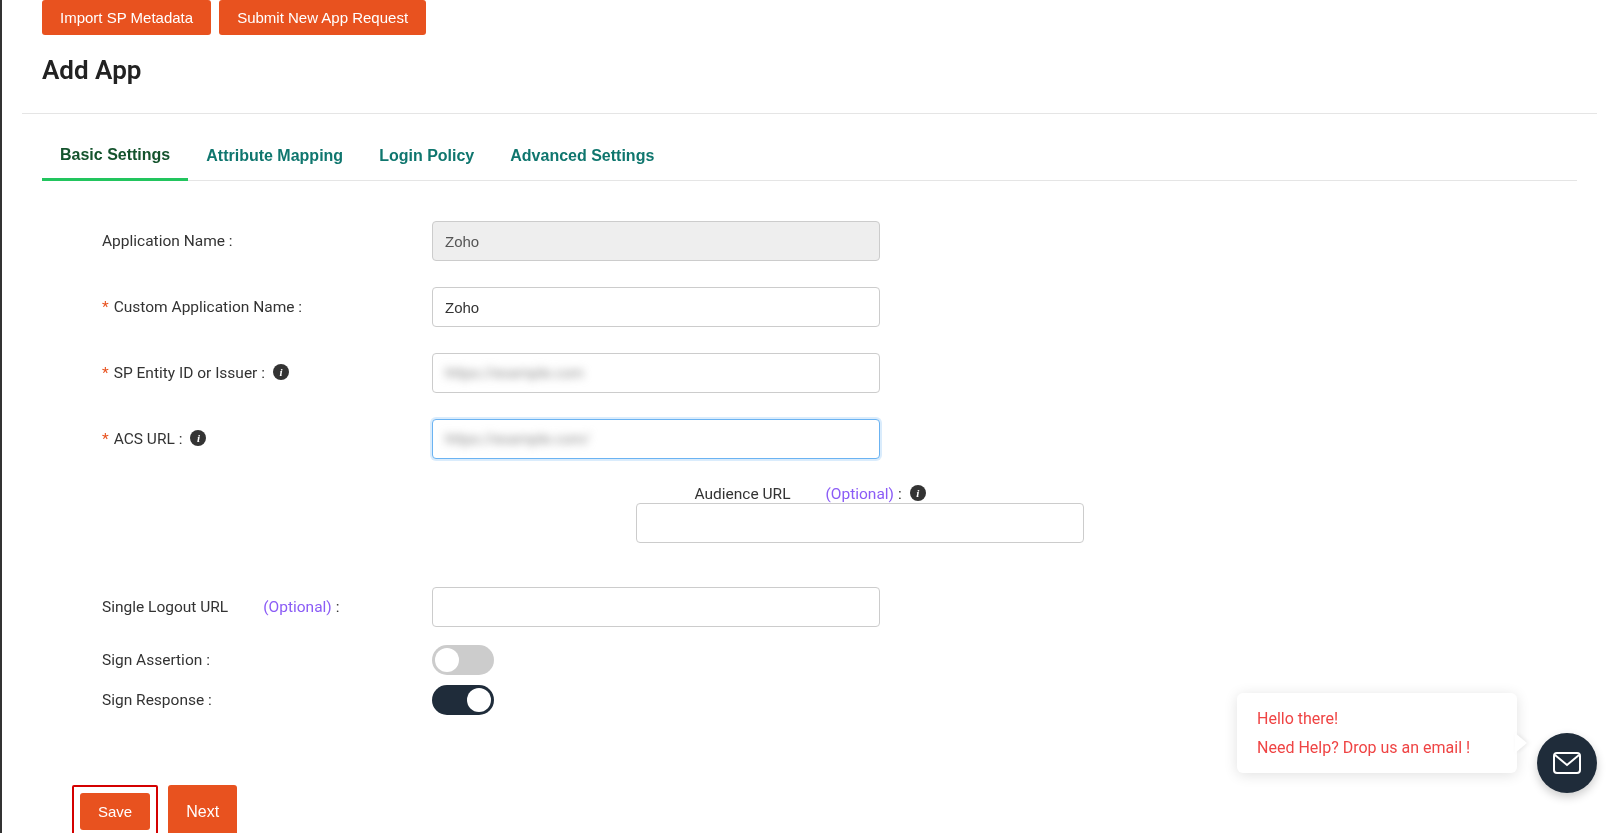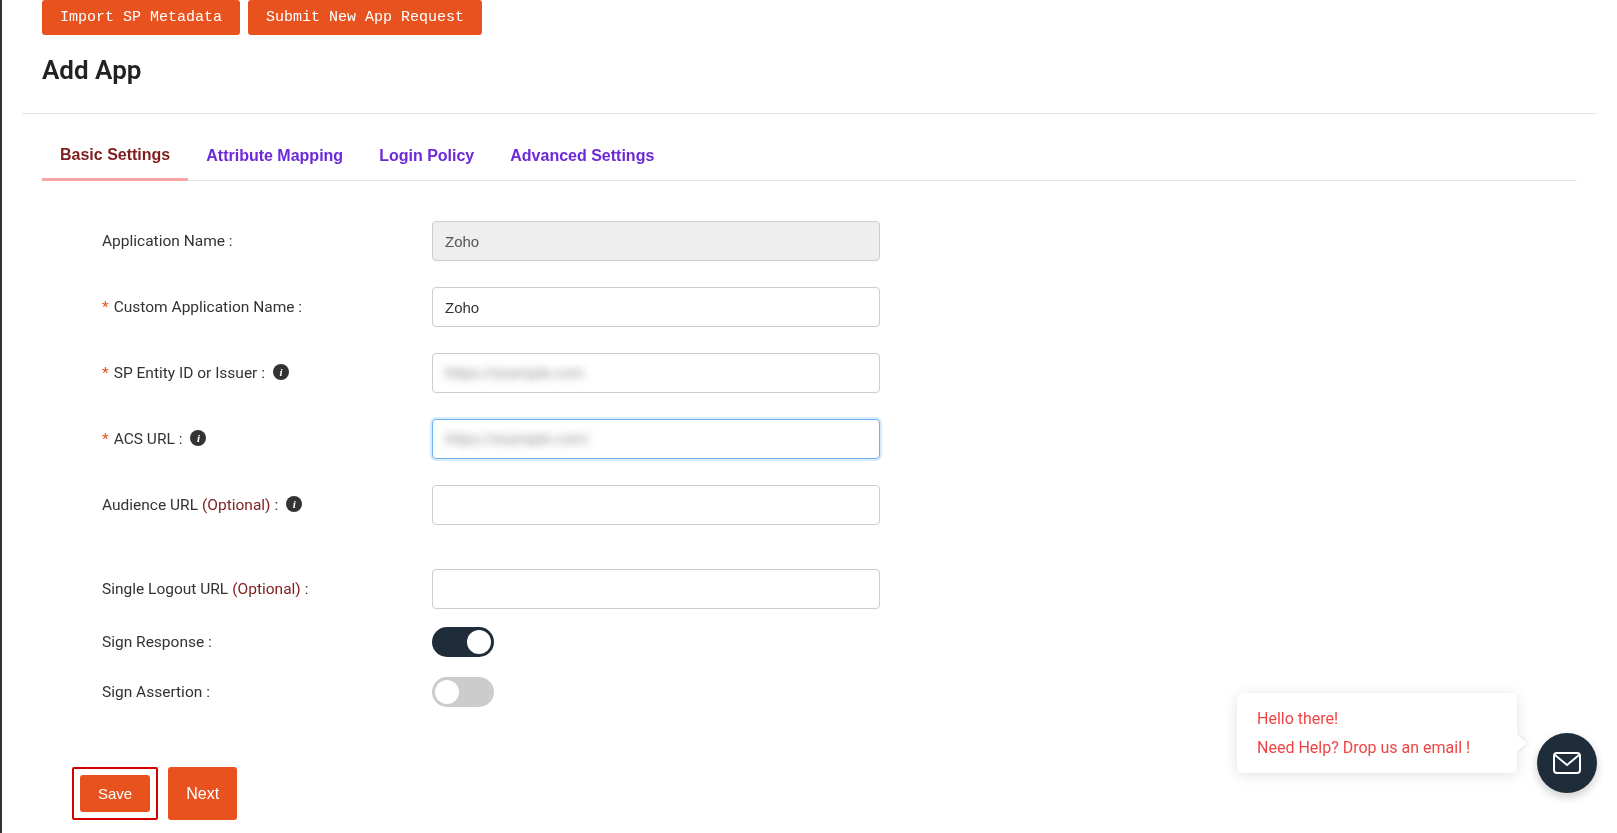--- a/index.html
+++ b/index.html
@@ -39,69 +39,68 @@
     gap: 8px;
   }
   .btn-orange {
     background: #e8521f;
     color: #fff;
     border: none;
     padding: 9px 18px;
     font-size: 15px;
     border-radius: 3px;
     cursor: pointer;
-    font-family: Liberation Mono, monospace;
   }
   .page-title {
     padding: 20px 40px 28px 40px;
     font-size: 26px;
     font-weight: 600;
     color: #222;
   }
   .divider {
     border-top: 1px solid #e5e5e5;
     margin: 0 20px;
   }
   .tabs {
     display: flex;
     border-bottom: 1px solid #e5e5e5;
     margin: 22px 40px 0 40px;
   }
   .tab {
     padding: 10px 18px 14px 18px;
     font-size: 16px;
     font-weight: 600;
-    color: #6d28d9;
+    color: #0f766e;
     cursor: pointer;
     background: transparent;
     border: none;
   }
   .tab.active {
-    color: #7f1d1d;
-    border-bottom: 3px solid #fca5a5;
+    color: #14532d;
+    border-bottom: 3px solid #22c55e;
     margin-bottom: -1px;
   }
   .form-area {
     padding: 40px 0 20px 100px;
   }
   .form-row {
     display: flex;
     align-items: center;
     margin-bottom: 26px;
   }
   .form-label {
     width: 330px;
     font-size: 15.5px;
     color: #333;
     display: flex;
     align-items: flex-start;
     gap: 4px;
   }
   .req { color: #e8521f; margin-right: 1px; }
-  .optional { color: #7f1d1d; }
+  .optional { color: #8b5cf6; margin-left: 31px; }
   .info-icon {
     display: inline-flex;
     width: 16px;
     height: 16px;
     border-radius: 50%;
     background: #333;
     color: #fff;
     font-size: 11px;
     font-weight: bold;
     font-style: italic;
@@ -211,21 +210,21 @@
     height: 60px;
     border-radius: 50%;
     background: #1f2c3a;
     display: flex;
     align-items: center;
     justify-content: center;
     cursor: pointer;
     box-shadow: 0 4px 10px rgba(0,0,0,0.2);
   }
   .chat-fab svg { fill: #fff; }
-  .row-gap { margin-bottom: 44px; }
+  .row-gap { margin-bottom: 44px; flex-direction: column; }
 </style>
 </head>
 <body>
 
 <div class="top-area">
   <div class="top-buttons">
     <button class="btn-orange">Import SP Metadata</button>
     <button class="btn-orange">Submit New App Request</button>
   </div>
 </div>
@@ -292,34 +291,34 @@
 
   <div class="form-row" style="margin-bottom:18px;">
     <div class="form-label">
       <span>Single Logout URL </span>
         <span class="optional">(Optional)</span>
         <span> :</span>
     </div>
     <input class="form-input" value="" style="">
   </div>
 
+  <div class="form-row" style="margin-bottom:10px;">
+    <div class="form-label">
+      <span>Sign Assertion :</span>
+    </div>
+    <div class="toggle off">
+      <div class="toggle-knob"></div>
+    </div>
+  </div>
+
   <div class="form-row" style="margin-bottom:20px;">
     <div class="form-label">
       <span>Sign Response :</span>
     </div>
     <div class="toggle on">
-      <div class="toggle-knob"></div>
-    </div>
-  </div>
-
-  <div class="form-row" style="margin-bottom:10px;">
-    <div class="form-label">
-      <span>Sign Assertion :</span>
-    </div>
-    <div class="toggle off">
       <div class="toggle-knob"></div>
     </div>
   </div>
 
 </div>
 
 <div class="bottom-buttons">
   <span class="save-highlight">
     <button class="btn-save">Save</button>
   </span>

